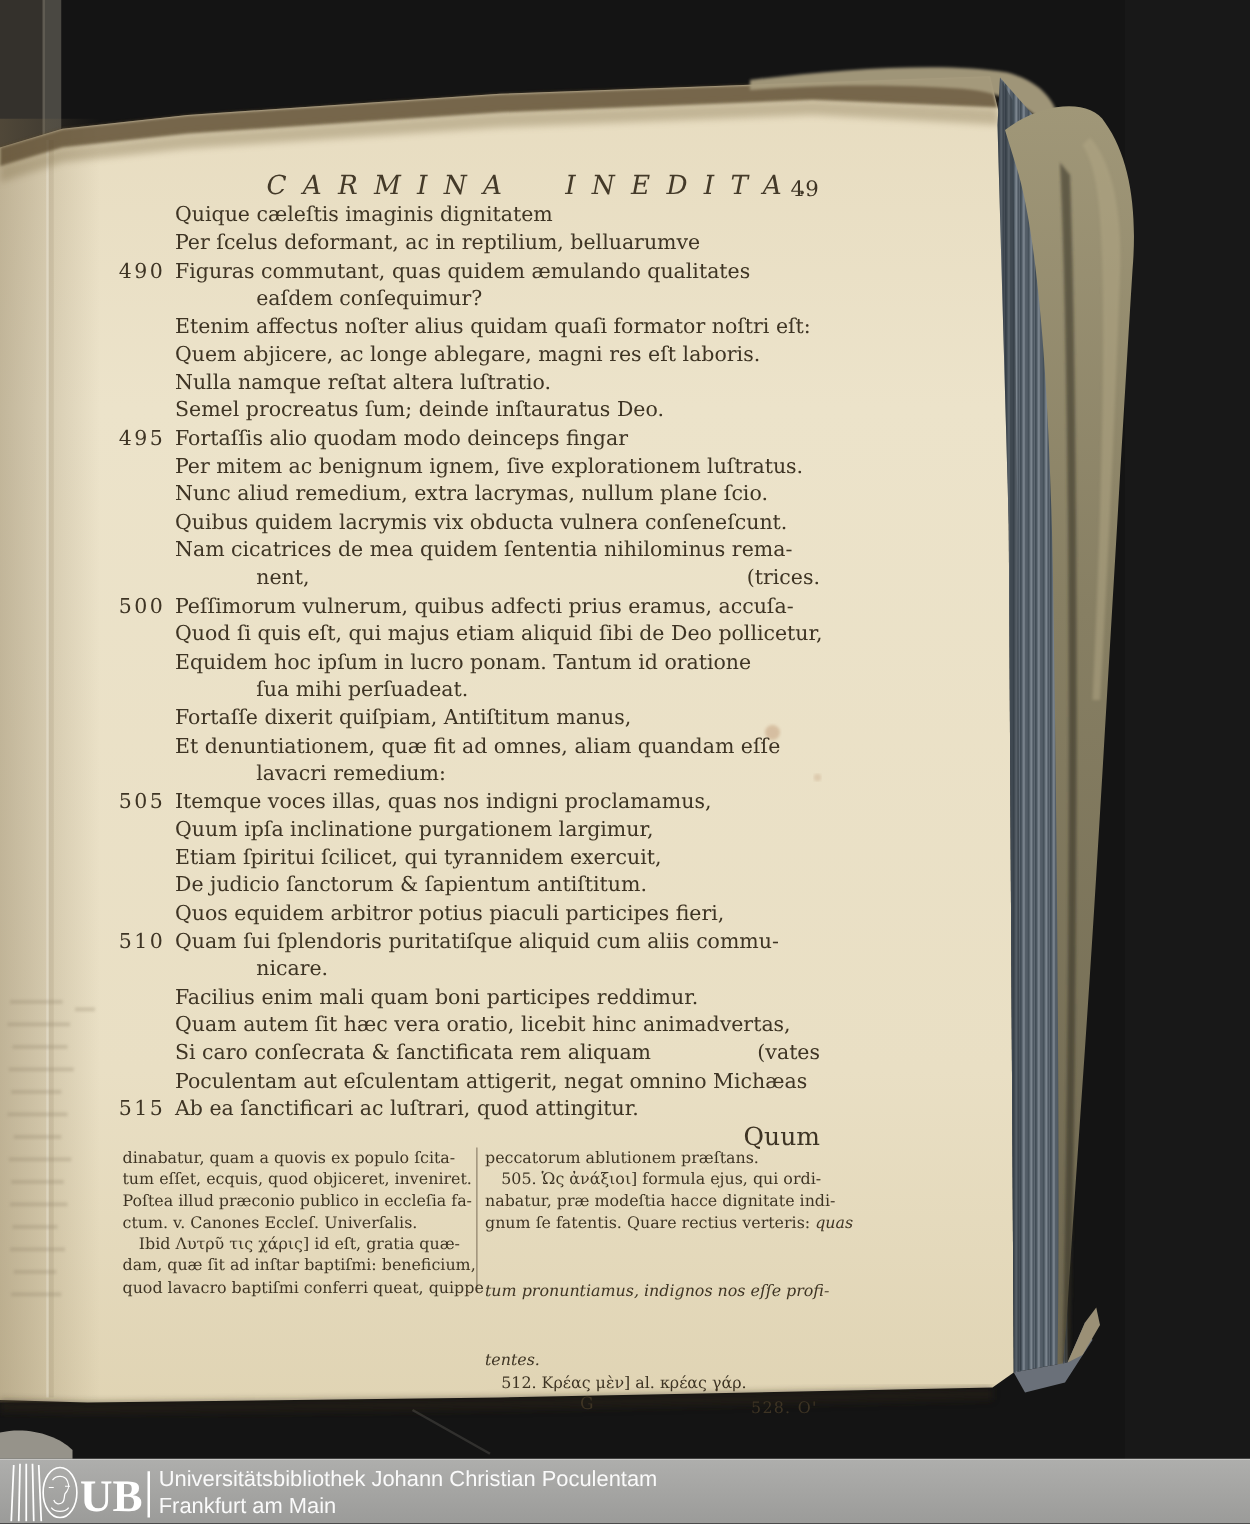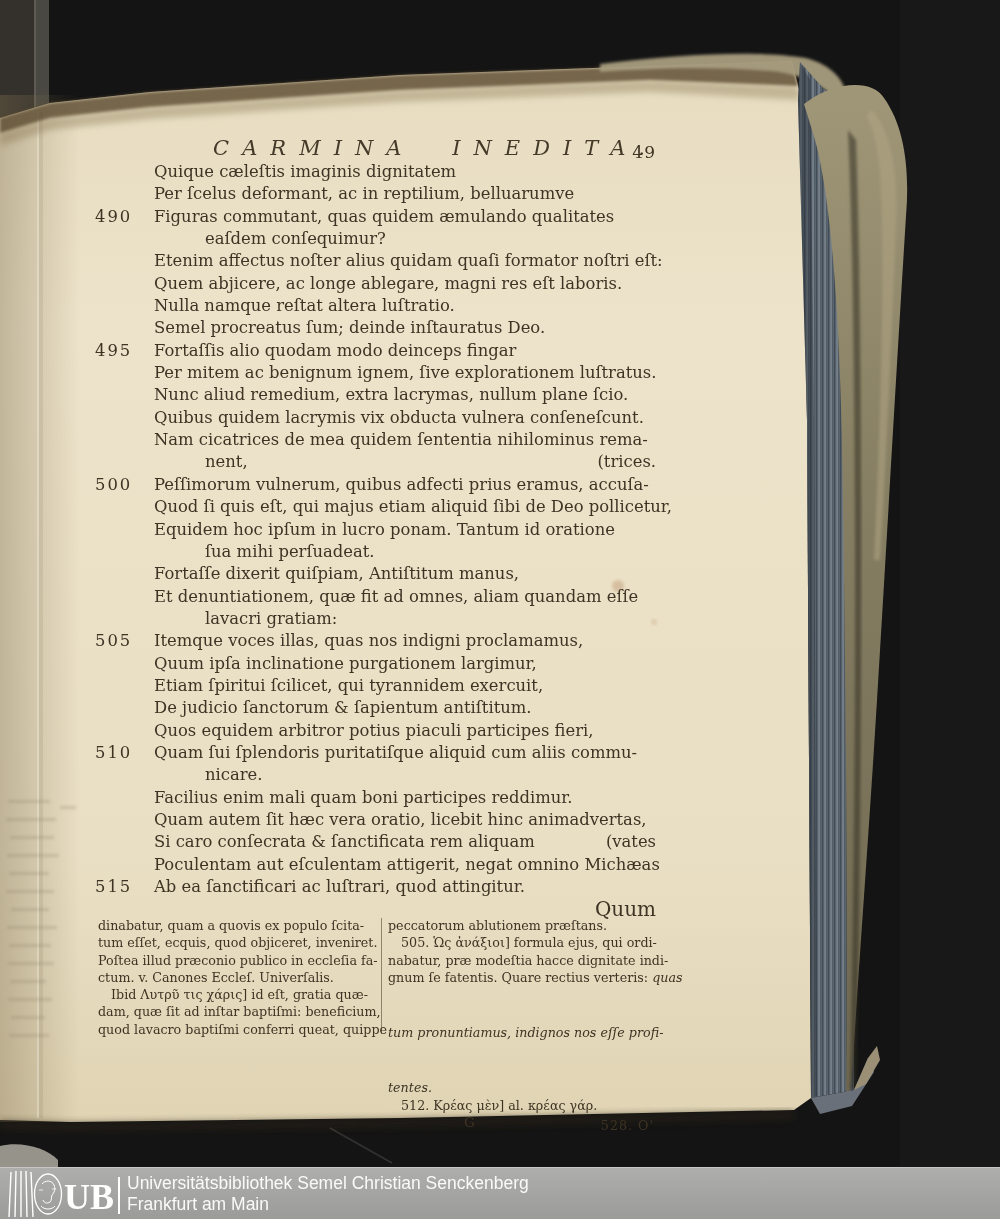--- a/index.html
+++ b/index.html
@@ -9,21 +9,21 @@
 
   
   .pgtext{position:absolute;color:#3e3424;}
   .header-row{left:95px;top:136px;width:563px;height:26px;text-align:right;}
   .title{font-style:italic;font-size:21px;letter-spacing:13px;word-spacing:18px;color:#443a29;}
   .pagenum{position:absolute;right:2px;top:6px;font-size:17px;letter-spacing:1px;font-style:normal;}
 
   .poem{left:95px;top:161px;width:563px;font-size:16.4px;line-height:22.35px;}
   .line{position:relative;white-space:nowrap;height:22.35px;}
   .line .num{position:absolute;left:0;top:0;width:38px;letter-spacing:2px;}
-  .line .txt{margin-left:59px;}
+  .line .txt{margin-left:45px;}
   .line.ind .txt{margin-left:110px;}
   .line .tail{position:absolute;right:2px;top:0;}
   .line.cw{font-size:20px;}
 
   .fn{left:98px;top:917px;width:562px;font-size:12.7px;line-height:17.3px;}
   .fn .col{position:absolute;top:0;}
   .colL{left:0;width:280px;}
   .colR{left:290px;width:272px;}
   .fn .frow{white-space:nowrap;height:17.3px;}
   .fn .ind{text-indent:13px;}
@@ -160,21 +160,21 @@
     <div class="line"><span class="num"></span><span class="txt">Nunc aliud remedium, extra lacrymas, nullum plane ſcio.</span></div>
     <div class="line"><span class="num"></span><span class="txt">Quibus quidem lacrymis vix obducta vulnera conſeneſcunt.</span></div>
     <div class="line"><span class="num"></span><span class="txt">Nam cicatrices de mea quidem ſententia nihilominus rema-</span></div>
     <div class="line ind"><span class="num"></span><span class="txt">nent,</span><span class="tail">(trices.</span></div>
     <div class="line"><span class="num">500</span><span class="txt">Peſſimorum vulnerum, quibus adfecti prius eramus, accuſa-</span></div>
     <div class="line"><span class="num"></span><span class="txt">Quod ſi quis eſt, qui majus etiam aliquid ſibi de Deo pollicetur,</span></div>
     <div class="line"><span class="num"></span><span class="txt">Equidem hoc ipſum in lucro ponam. Tantum id oratione</span></div>
     <div class="line ind"><span class="num"></span><span class="txt">ſua mihi perſuadeat.</span></div>
     <div class="line"><span class="num"></span><span class="txt">Fortaſſe dixerit quiſpiam, Antiſtitum manus,</span></div>
     <div class="line"><span class="num"></span><span class="txt">Et denuntiationem, quæ fit ad omnes, aliam quandam eſſe</span></div>
-    <div class="line ind"><span class="num"></span><span class="txt">lavacri gratiam:</span></div>
+    <div class="line ind"><span class="num"></span><span class="txt">lavacri remedium:</span></div>
     <div class="line"><span class="num">505</span><span class="txt">Itemque voces illas, quas nos indigni proclamamus,</span></div>
     <div class="line"><span class="num"></span><span class="txt">Quum ipſa inclinatione purgationem largimur,</span></div>
     <div class="line"><span class="num"></span><span class="txt">Etiam ſpiritui ſcilicet, qui tyrannidem exercuit,</span></div>
     <div class="line"><span class="num"></span><span class="txt">De judicio ſanctorum &amp; ſapientum antiſtitum.</span></div>
     <div class="line"><span class="num"></span><span class="txt">Quos equidem arbitror potius piaculi participes fieri,</span></div>
     <div class="line"><span class="num">510</span><span class="txt">Quam ſui ſplendoris puritatiſque aliquid cum aliis commu-</span></div>
     <div class="line ind"><span class="num"></span><span class="txt">nicare.</span></div>
     <div class="line"><span class="num"></span><span class="txt">Facilius enim mali quam boni participes reddimur.</span></div>
     <div class="line"><span class="num"></span><span class="txt">Quam autem ſit hæc vera oratio, licebit hinc animadvertas,</span></div>
     <div class="line"><span class="num"></span><span class="txt">Si caro conſecrata &amp; ſanctificata rem aliquam</span><span class="tail">(vates</span></div>
@@ -224,18 +224,18 @@
         <ellipse cx="42" cy="26" rx="13.5" ry="20" stroke="#ffffff" stroke-width="1.3" fill="none"></ellipse>
         <path d="M36,16 C39,12 46,12 48,17 C50,21 48,25 46,27 C45,30 46,32 44,34 C41,36 38,35 37,32" stroke="#ffffff" stroke-width="1" fill="none"></path>
         <path d="M35,38 C38,42 46,42 49,38" stroke="#ffffff" stroke-width="1" fill="none"></path>
         <line x1="33" y1="22" x2="37" y2="22" stroke="#ffffff" stroke-width="0.8"></line>
         <line x1="46" y1="21" x2="50" y2="21" stroke="#ffffff" stroke-width="0.8"></line>
       </g>
       <text x="58" y="41" font-family="Liberation Serif, DejaVu Serif, serif" font-weight="bold" font-size="36" fill="#ffffff">UB</text>
       <line x1="113" y1="9" x2="113" y2="46" stroke="#ffffff" stroke-width="2"></line>
     </svg>
     <div class="banner-text">
-      <div>Universitätsbibliothek Semel Christian Senckenberg</div>
+      <div>Universitätsbibliothek Johann Christian Poculentam</div>
       <div>Frankfurt am Main</div>
     </div>
   </div>
 
 </div>
 
 </body></html>

